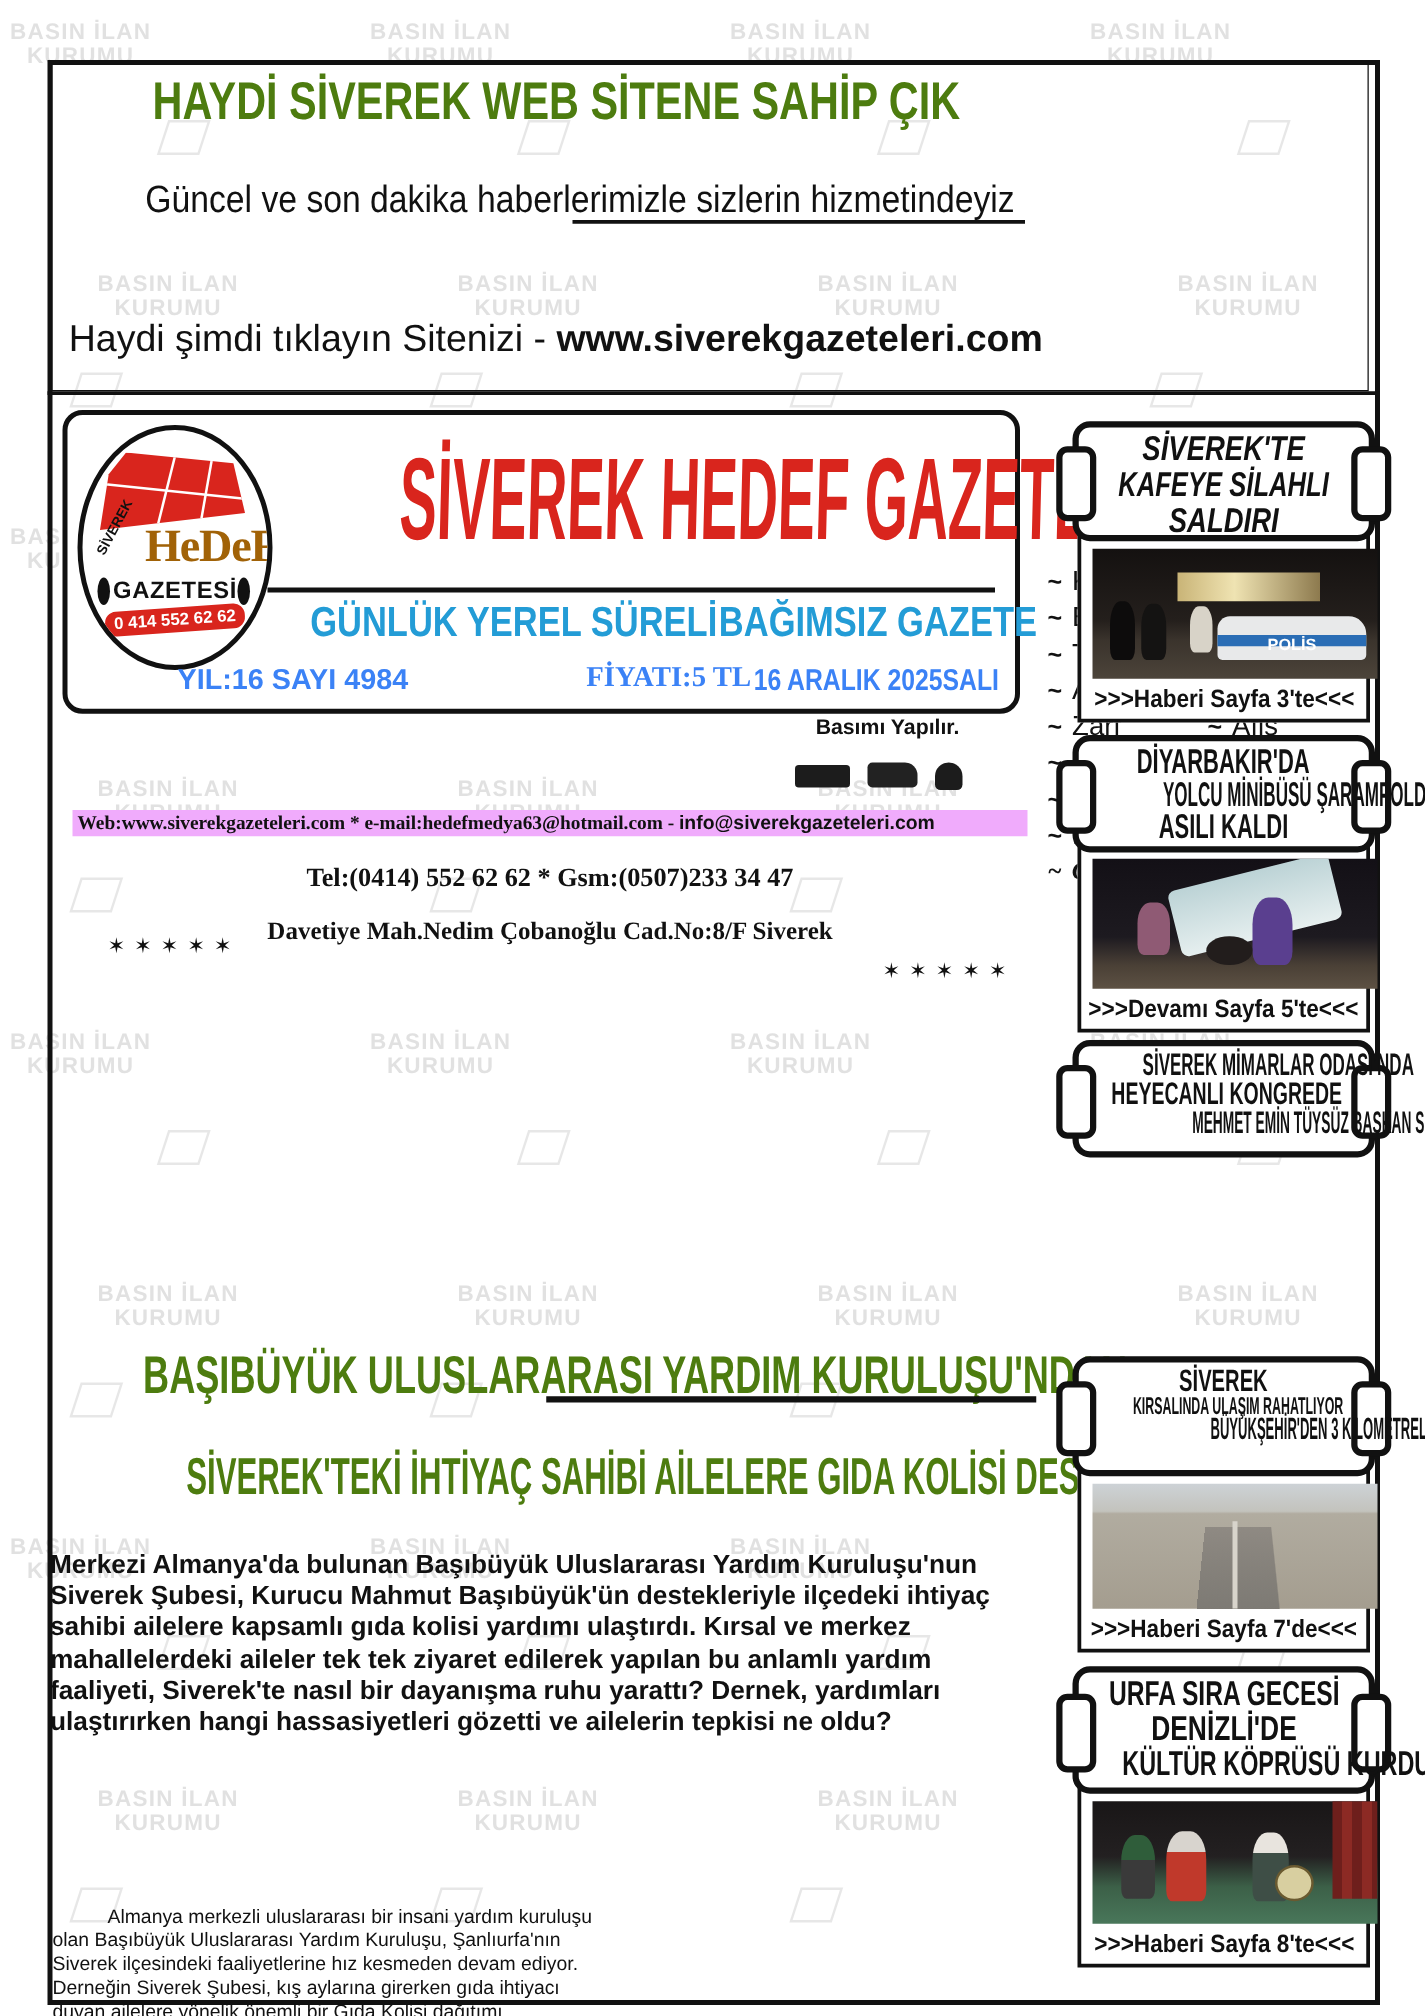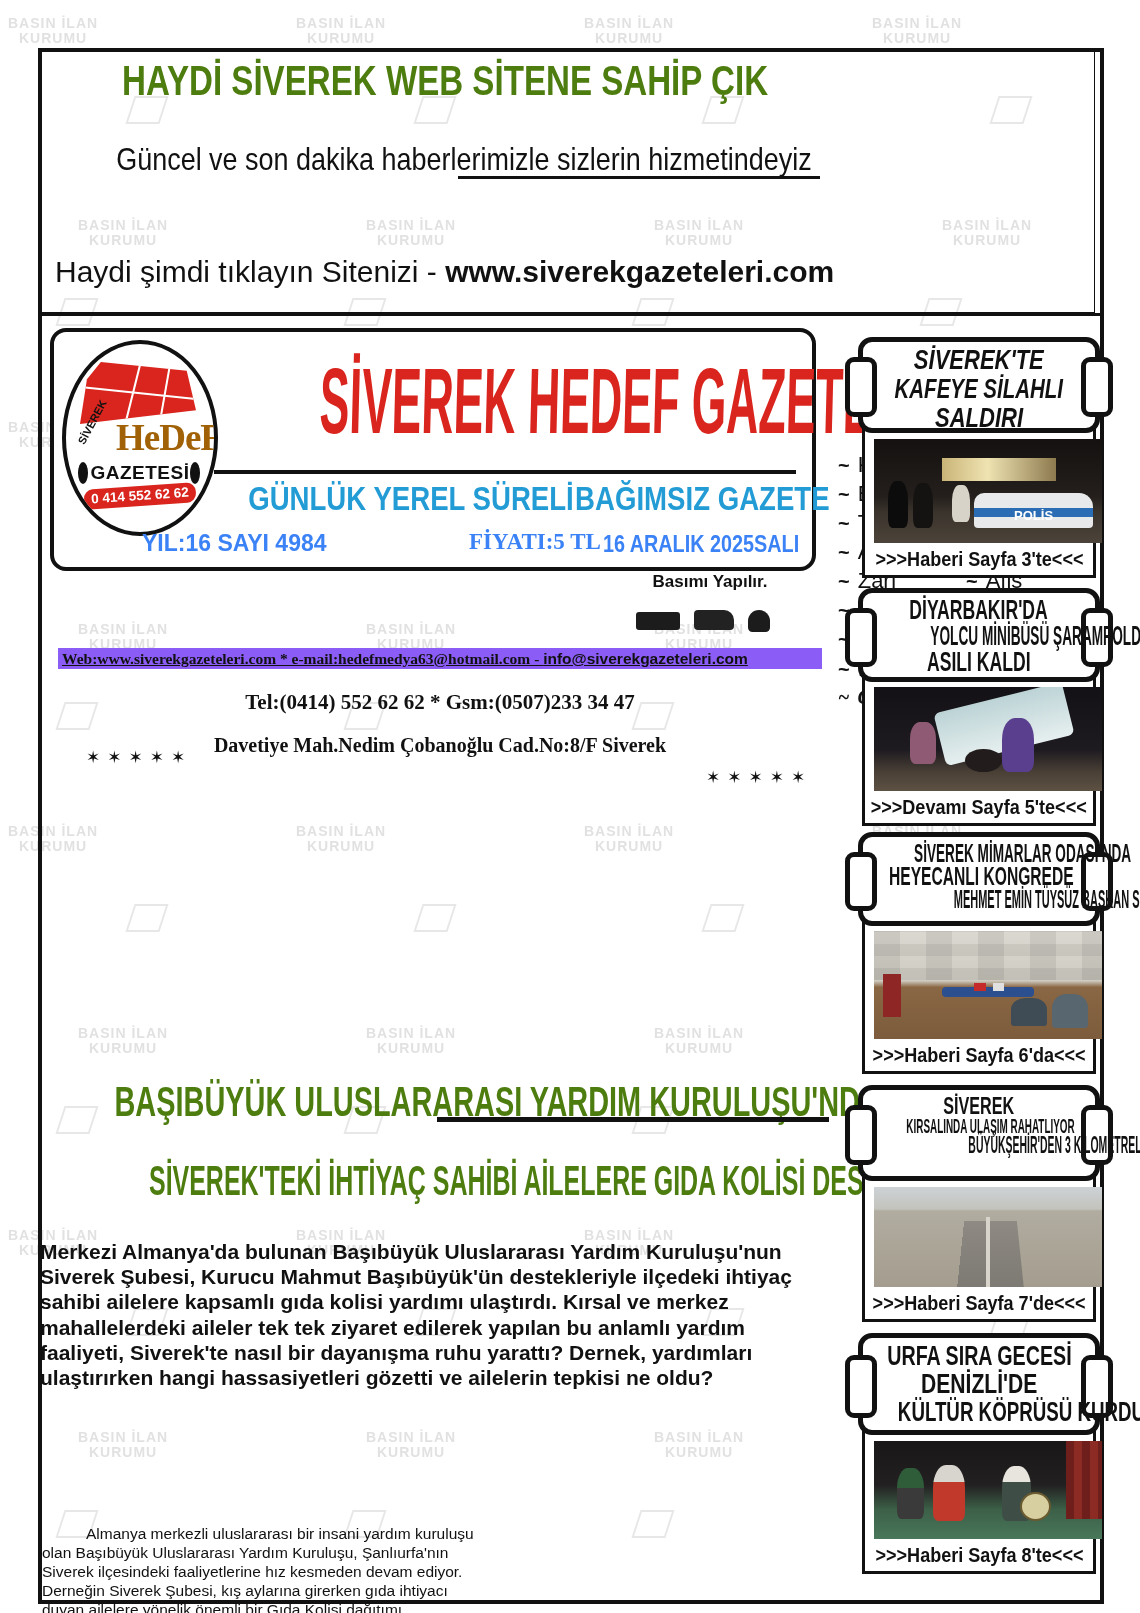--- a/index.html
+++ b/index.html
@@ -3,30 +3,30 @@
 <meta charset="utf-8">
 <style>
   html,body{margin:0;padding:0;background:#fff;}
   .page{position:relative;width:1140px;height:1613px;background:#fff;overflow:hidden;
         font-family:"Liberation Sans",sans-serif;color:#111;}
   .abs{position:absolute;}
   .ctr{text-align:center;}
   .cond{display:inline-block;white-space:nowrap;transform-origin:center;}
   
   #wm{position:absolute;inset:0;z-index:0;pointer-events:none;}
-  .wmt{position:absolute;color:rgba(175,175,175,.38);font-weight:700;font-size:14px;line-height:1.05;
+  .wmt{position:absolute;color:rgba(175,175,175,.38);font-weight:700;font-size:18px;line-height:1.05;
        letter-spacing:1px;text-align:center;}
   .wmcube{position:absolute;width:30px;height:24px;border:2px solid rgba(175,175,175,.30);
           transform:skewX(-18deg);}
   .z{position:relative;z-index:1;}
   
   .frame{position:absolute;left:38px;top:48px;width:1058px;height:1548px;border:4px solid #111;background:transparent;}
   .adinner{position:absolute;left:41px;top:51px;width:1052px;height:260px;border:1.5px solid #111;}
   .adbottom{position:absolute;left:38px;top:313px;width:1066px;height:3px;background:#111;}
-  .graybar{background:#8b5cf6;text-decoration:underline;}
+  .graybar{background:#f0abfc;}
   .serif{font-family:"Liberation Serif",serif;}
   
   .mast{position:absolute;left:50px;top:328px;width:758px;height:235px;border:4px solid #111;border-radius:16px;background:#fff;}
   .mtitle{color:#d9251d;font-weight:700;}
   .msub{color:#239cd6;font-weight:700;}
   .mrow{color:#3b82f6;font-weight:700;font-size:23px;}
   
   .oval{position:absolute;left:8px;top:8px;width:148px;height:188px;border:4px solid #111;border-radius:50%;background:#fff;overflow:hidden;}
   .roof{position:absolute;left:14px;top:18px;width:116px;height:62px;background:#d9251d;
         clip-path:polygon(18% 0,92% 14%,100% 78%,0 100%,6% 28%);}
@@ -366,32 +366,20 @@
       <div style="left:40%;top:60%;width:16%;height:22%;background:#221d1c;border-radius:50%;"></div>
     </div>
     <div class="scap"><span class="cond" style="transform:scale(.95,1.05);">&gt;&gt;&gt;Devamı Sayfa 5'te&lt;&lt;&lt;</span></div>
   </div>
 
   <div class="bubble z ctr" style="top:832px;height:84px;">
     <div style="font-size:20px;font-weight:700;margin-top:5px;"><span class="cond" style="transform:scale(.68,1.25);">SİVEREK MİMARLAR ODASI'NDA</span></div>
     <div style="font-size:20px;font-weight:700;"><span class="cond" style="transform:scale(.78,1.25);">HEYECANLI KONGREDE</span></div>
     <div style="font-size:20px;font-weight:700;"><span class="cond" style="transform:scale(.55,1.25);">MEHMET EMİN TÜYSÜZ BAŞKAN SEÇİLDİ</span></div>
   </div>
-  <div class="sbody z" style="top:920px;height:148px;">
-    <div class="sphoto ph ph-congress" style="height:108px;">
-      <div class="ceil"></div>
-      <div style="left:30%;top:52%;width:40%;height:9%;background:#2c4f8f;border-radius:4px;"></div>
-      <div style="left:44%;top:48%;width:5%;height:8%;background:#c52b2b;"></div>
-      <div style="left:52%;top:48%;width:5%;height:8%;background:#e0e0e0;"></div>
-      <div style="left:60%;top:62%;width:16%;height:26%;background:#3f4c55;border-radius:40% 40% 10% 10%;"></div>
-      <div style="left:78%;top:58%;width:16%;height:32%;background:#57666f;border-radius:40% 40% 10% 10%;"></div>
-      <div style="left:4%;top:40%;width:8%;height:40%;background:#8f2626;"></div>
-    </div>
-    <div class="scap"><span class="cond" style="transform:scale(.95,1.05);">&gt;&gt;&gt;Haberi Sayfa 6'da&lt;&lt;&lt;</span></div>
-  </div>
 
   <div class="bubble z ctr" style="top:1085px;height:86px;">
     <div style="font-size:19px;font-weight:700;margin-top:5px;"><span class="cond" style="transform:scale(.85,1.3);">SİVEREK</span></div>
     <div style="font-size:15px;font-weight:700;"><span class="cond" style="transform:scale(.66,1.3);">KIRSALINDA ULAŞIM RAHATLIYOR</span></div>
     <div style="font-size:19px;font-weight:700;"><span class="cond" style="transform:scale(.55,1.3);">BÜYÜKŞEHİR'DEN 3 KİLOMETRELİK YOL HAMLESİ</span></div>
   </div>
   <div class="sbody z" style="top:1176px;height:140px;">
     <div class="sphoto ph ph-road" style="height:100px;">
       <div class="road"></div>
       <div style="left:49%;top:30%;width:2%;height:70%;background:#d8d4cb;"></div>

